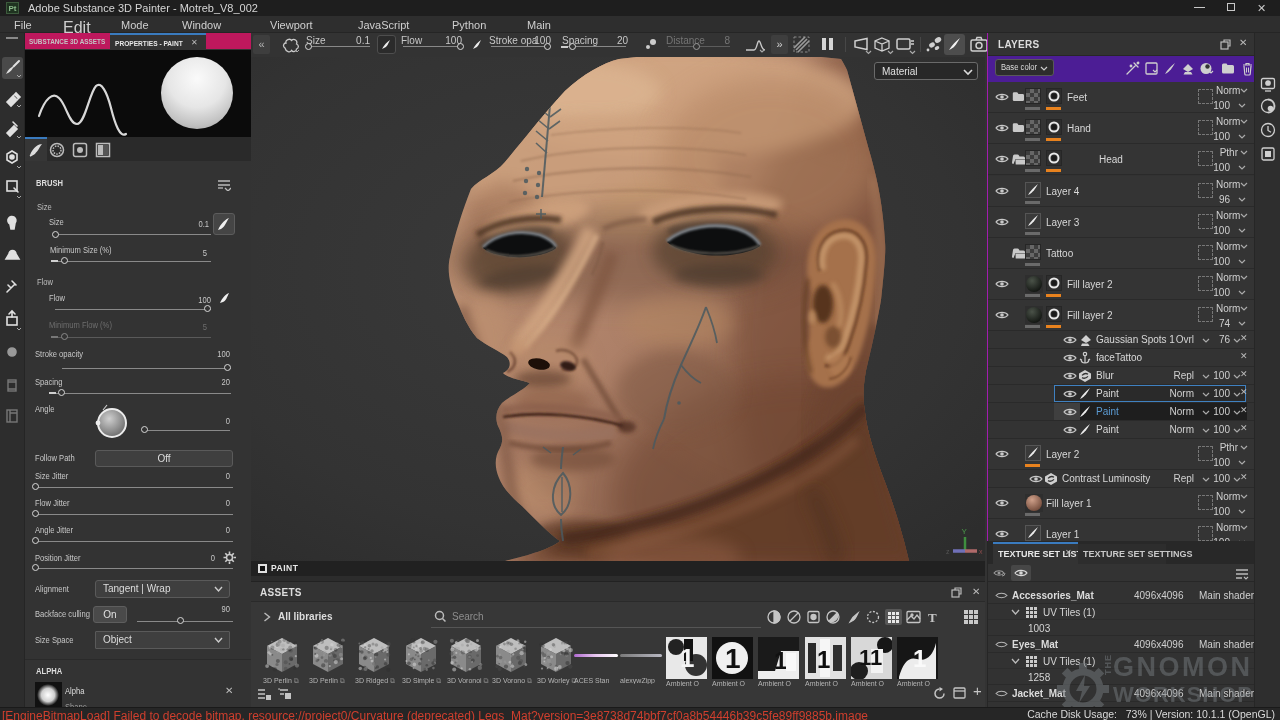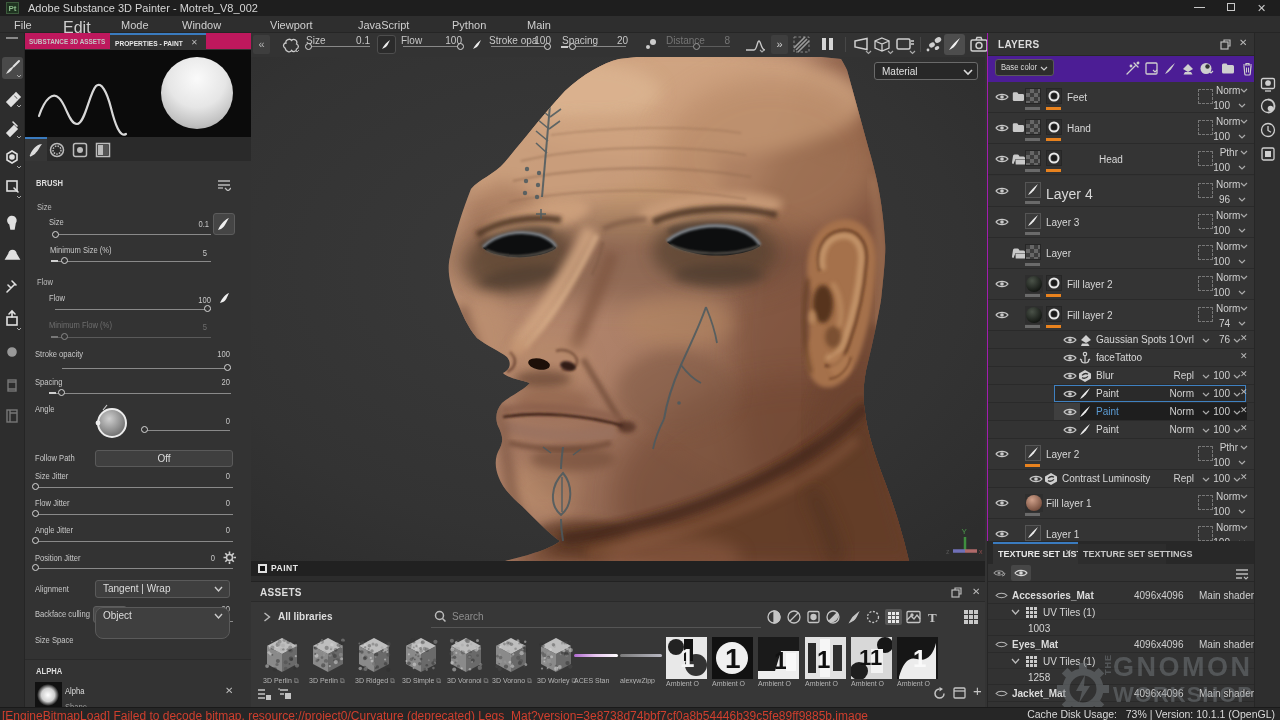--- a/index.html
+++ b/index.html
@@ -298,21 +298,21 @@
       </svg>
   </div>
 
   <div class="abs lbl" style="left:10px;top:575px;">Backface culling</div>
   <div class="abs" style="left:68px;top:573px;width:34px;height:17px;background:#4a4a4a;border:1px solid #5e5e5e;border-radius:3px;text-align:center;font-size:10px;color:#e2e2e2;line-height:15px;">On</div>
   <div class="abs lbl" style="left:175px;top:570px;width:30px;text-align:right;transform-origin:100% 50%;">90</div>
   <div class="abs" style="left:112px;top:588px;width:96px;height:1px;background:#8a8a8a;"></div>
   <div class="abs" style="left:152px;top:584px;width:7px;height:7px;border:1.5px solid #d8d8d8;border-radius:50%;background:#333;"></div>
 
   <div class="abs lbl" style="left:10px;top:601px;">Size Space</div>
-  <div class="abs" style="left:70px;top:574px;width:135px;height:32px;background:#3f3f3f;border:1px solid #5a5a5a;border-radius:8px;font-size:10px;color:#ddd;line-height:16px;">
+  <div class="abs" style="left:70px;top:598px;width:135px;height:18px;background:#3f3f3f;border:1px solid #5a5a5a;border-radius:1px;font-size:10px;color:#ddd;line-height:16px;">
     <span style="padding-left:7px;">Object</span>
     <svg class="abs" style="right:6px;top:5px;" width="9" height="7">
         <path d="M1 1 l3.5 4 3.5 -4" stroke="#ccc" stroke-width="1.4" fill="none"></path>
       </svg>
   </div>
   <div class="abs" style="left:0;top:626px;width:226px;height:1px;background:#2a2a2a;"></div>
 
   <div class="abs lbl" style="left:11px;top:632px;font-weight:bold;color:#ddd;">ALPHA</div>
   <div class="abs" style="left:10px;top:649px;width:27px;height:27px;background:#111;">
     <svg width="27" height="27">
@@ -1140,21 +1140,21 @@
     <svg class="abs" style="left:7px;top:153px;" width="14" height="10">
       <path d="M1 5 C3.5 1.5, 10.5 1.5, 13 5 C10.5 8.5, 3.5 8.5, 1 5 z" fill="none" stroke="#c9c9c9" stroke-width="1.2"></path>
       <circle cx="7" cy="5" r="1.8" fill="#c9c9c9"></circle>
     </svg>
     <div class="abs" style="left:37px;top:149px;width:16px;height:16px;background:#3a3a3a;border:1px solid #555;">
       <svg width="14" height="14">
         <path d="M2 12 C4 8, 8 4, 12 1 C9 6, 7 9, 4 11 z" fill="#ececec"></path>
       </svg>
     </div>
     <div class="abs" style="left:37px;top:168px;width:15px;height:3px;background:#6a6a6a;"></div>
-    <div class="abs" style="left:58px;top:153px;font-size:14px;color:#d8d8d8;">Layer 4</div>
+    <div class="abs" style="left:58px;top:153px;font-size:10px;color:#d8d8d8;">Layer 4</div>
     <div class="abs" style="left:210px;top:150px;width:15px;height:15px;border:1px dashed #777;"></div>
     <div class="abs" style="left:228px;top:146px;width:22px;text-align:right;font-size:10px;color:#d0d0d0;">Norm</div>
     <svg class="abs" style="left:252px;top:149px;" width="8" height="6">
       <path d="M1 1 l3 3 3 -3" stroke="#aaa" stroke-width="1.2" fill="none"></path>
     </svg>
     <div class="abs" style="left:220px;top:161px;width:22px;text-align:right;font-size:10px;color:#d0d0d0;">96</div>
     <svg class="abs" style="left:250px;top:164px;" width="8" height="6">
       <path d="M1 1 l3 3 3 -3" stroke="#aaa" stroke-width="1.2" fill="none"></path>
     </svg>
 <div class="abs" style="left:0;top:174px;width:267px;height:31px;background:#343434;border-bottom:1px solid #2a2a2a;"></div>
@@ -1178,21 +1178,21 @@
     <svg class="abs" style="left:250px;top:195px;" width="8" height="6">
       <path d="M1 1 l3 3 3 -3" stroke="#aaa" stroke-width="1.2" fill="none"></path>
     </svg>
 <div class="abs" style="left:0;top:205px;width:267px;height:31px;background:#343434;border-bottom:1px solid #2a2a2a;"></div>
     <svg class="abs" style="left:24px;top:214px;" width="16" height="12">
       <path d="M1 3 q0 -1.5 1.5 -1.5 l3 0 q1 0 1.5 1 l0.5 1 l4 0 q1.5 0 1.5 1.5 l0 1 l-9.5 0 l-2 5 q-1.5 0 -1.5 -1.5 z" fill="#c9c9c9"></path>
       <path d="M3.5 6.5 l11.5 0 q1 0 0.7 1 l-1.5 4 l-10.5 0 z" fill="#c9c9c9"></path>
     </svg>
     <div class="abs" style="left:37px;top:211px;width:16px;height:16px;border:1px solid #262626;background-image:conic-gradient(#676767 25%,#3d3d3d 0 50%,#676767 0 75%,#3d3d3d 0);background-size:8px 8px;"></div>
     <div class="abs" style="left:37px;top:230px;width:15px;height:3px;background:#6a6a6a;"></div>
-    <div class="abs" style="left:58px;top:215px;font-size:10px;color:#d8d8d8;">Layer</div>
+    <div class="abs" style="left:58px;top:215px;font-size:10px;color:#d8d8d8;">Tattoo</div>
     <div class="abs" style="left:210px;top:212px;width:15px;height:15px;border:1px dashed #777;"></div>
     <div class="abs" style="left:228px;top:208px;width:22px;text-align:right;font-size:10px;color:#d0d0d0;">Norm</div>
     <svg class="abs" style="left:252px;top:211px;" width="8" height="6">
       <path d="M1 1 l3 3 3 -3" stroke="#aaa" stroke-width="1.2" fill="none"></path>
     </svg>
     <div class="abs" style="left:220px;top:223px;width:22px;text-align:right;font-size:10px;color:#d0d0d0;">100</div>
     <svg class="abs" style="left:250px;top:226px;" width="8" height="6">
       <path d="M1 1 l3 3 3 -3" stroke="#aaa" stroke-width="1.2" fill="none"></path>
     </svg>
 <div class="abs" style="left:0;top:236px;width:267px;height:31px;background:#343434;border-bottom:1px solid #2a2a2a;"></div>

